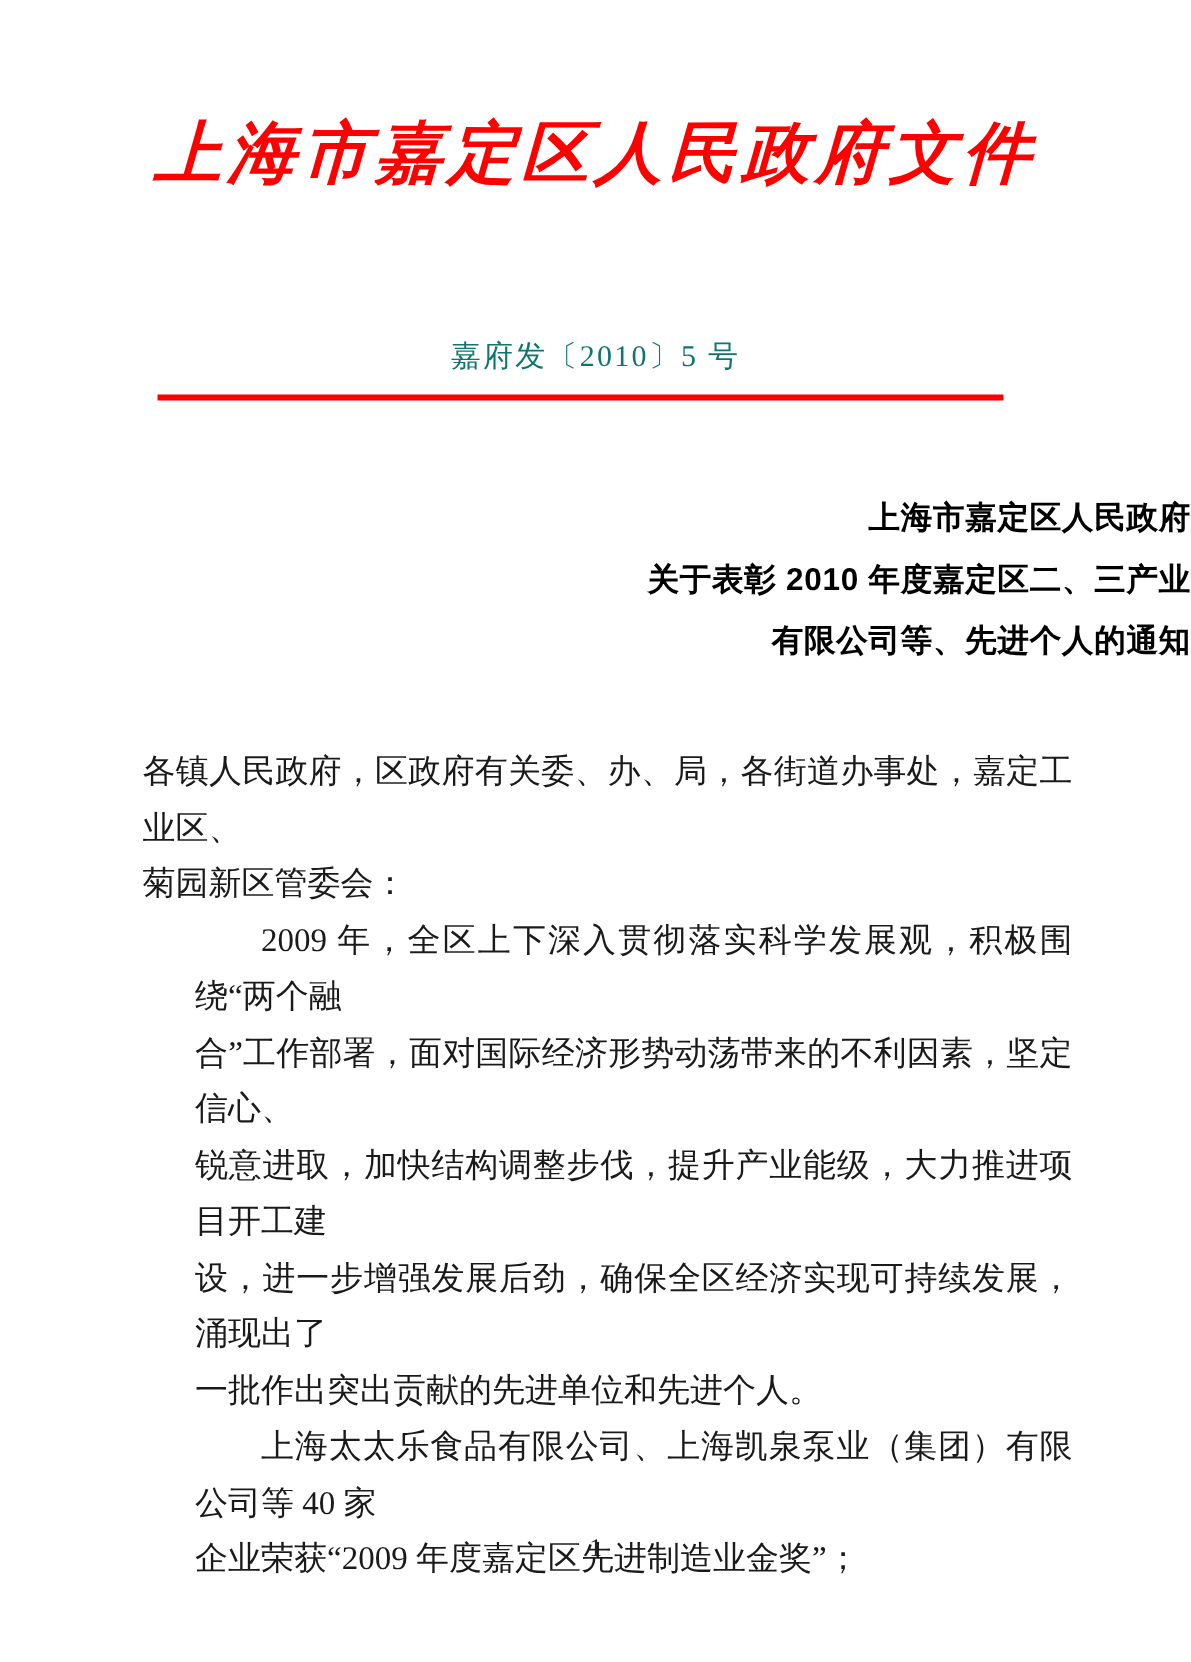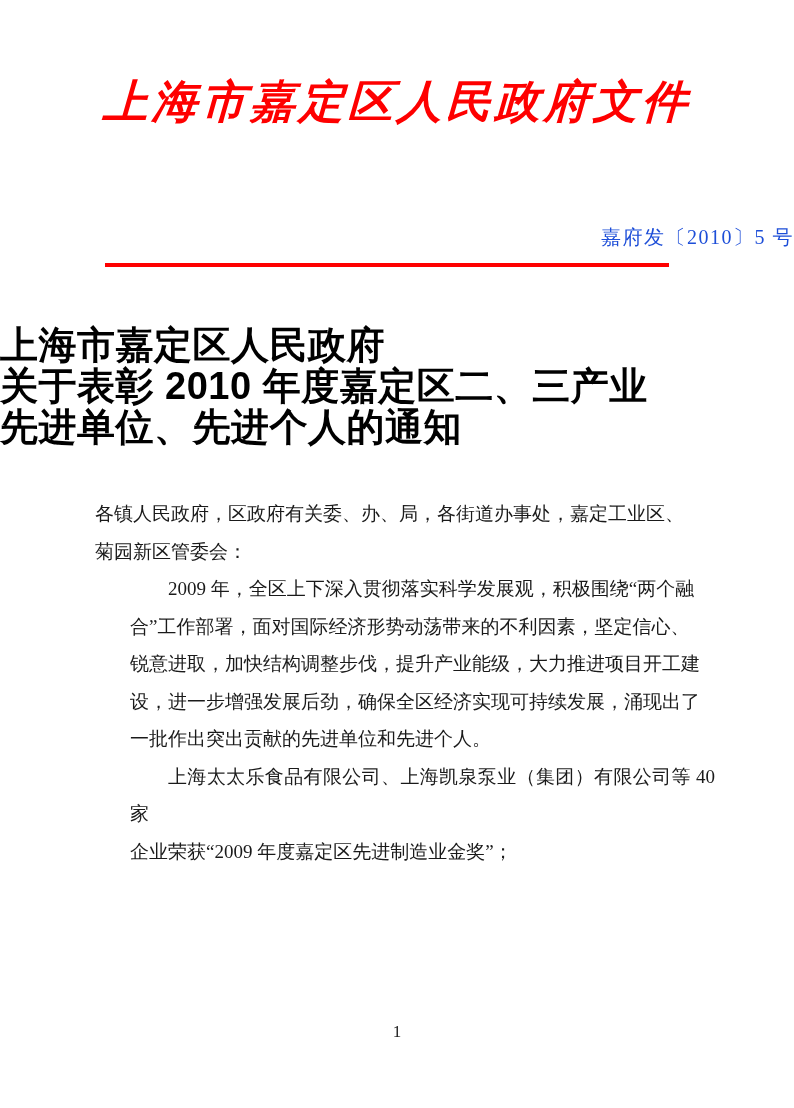--- a/index.html
+++ b/index.html
@@ -30,52 +30,52 @@
     letter-spacing: 4px;
     line-height: 64px;
     transform: skewX(-2deg);
     white-space: nowrap;
   }
   .docnum {
     position: absolute;
     top: 224px;
     left: 0;
     width: 100%;
-    text-align: right;
+    text-align: center;
     font-size: 20px;
     letter-spacing: 1.5px;
-    color: #1d4ed8;
+    color: #0f766e;
   }
   .redline {
     position: absolute;
     top: 263px;
     left: 105px;
     width: 564px;
     height: 4px;
     background: #fe0000;
   }
   .title {
     position: absolute;
     top: 325px;
     left: 0;
     width: 100%;
-    text-align: left;
+    text-align: right;
     font-family: "Liberation Sans", "DejaVu Sans", sans-serif;
     font-weight: bold;
-    font-size: 38px;
+    font-size: 21px;
     line-height: 41px;
     color: #000000;
     letter-spacing: 0.5px;
   }
   .bodytext {
     position: absolute;
     top: 495px;
     left: 95px;
     width: 620px;
-    font-size: 19px;
+    font-size: 22px;
     line-height: 37.5px;
     text-align: justify;
     color: #1a1a1a;
   }
   .bodytext p {
     margin: 0;
     white-space: pre-wrap;
   }
   .bodytext p.indent {
     text-indent: 2em;
@@ -98,21 +98,21 @@
 
   <div class="banner">上海市嘉定区人民政府文件</div>
 
   <div class="docnum">嘉府发〔2010〕5 号</div>
 
   <div class="redline"></div>
 
   <div class="title">
     <div>上海市嘉定区人民政府</div>
     <div>关于表彰 2010 年度嘉定区二、三产业</div>
-    <div>先进单位、先进个人的通知</div>
+    <div>有限公司等、先进个人的通知</div>
   </div>
 
   <div class="bodytext">
     <p>各镇人民政府，区政府有关委、办、局，各街道办事处，嘉定工业区、
 菊园新区管委会：</p>
     <p class="indent">2009 年，全区上下深入贯彻落实科学发展观，积极围绕“两个融
 合”工作部署，面对国际经济形势动荡带来的不利因素，坚定信心、
 锐意进取，加快结构调整步伐，提升产业能级，大力推进项目开工建
 设，进一步增强发展后劲，确保全区经济实现可持续发展，涌现出了
 一批作出突出贡献的先进单位和先进个人。</p>

